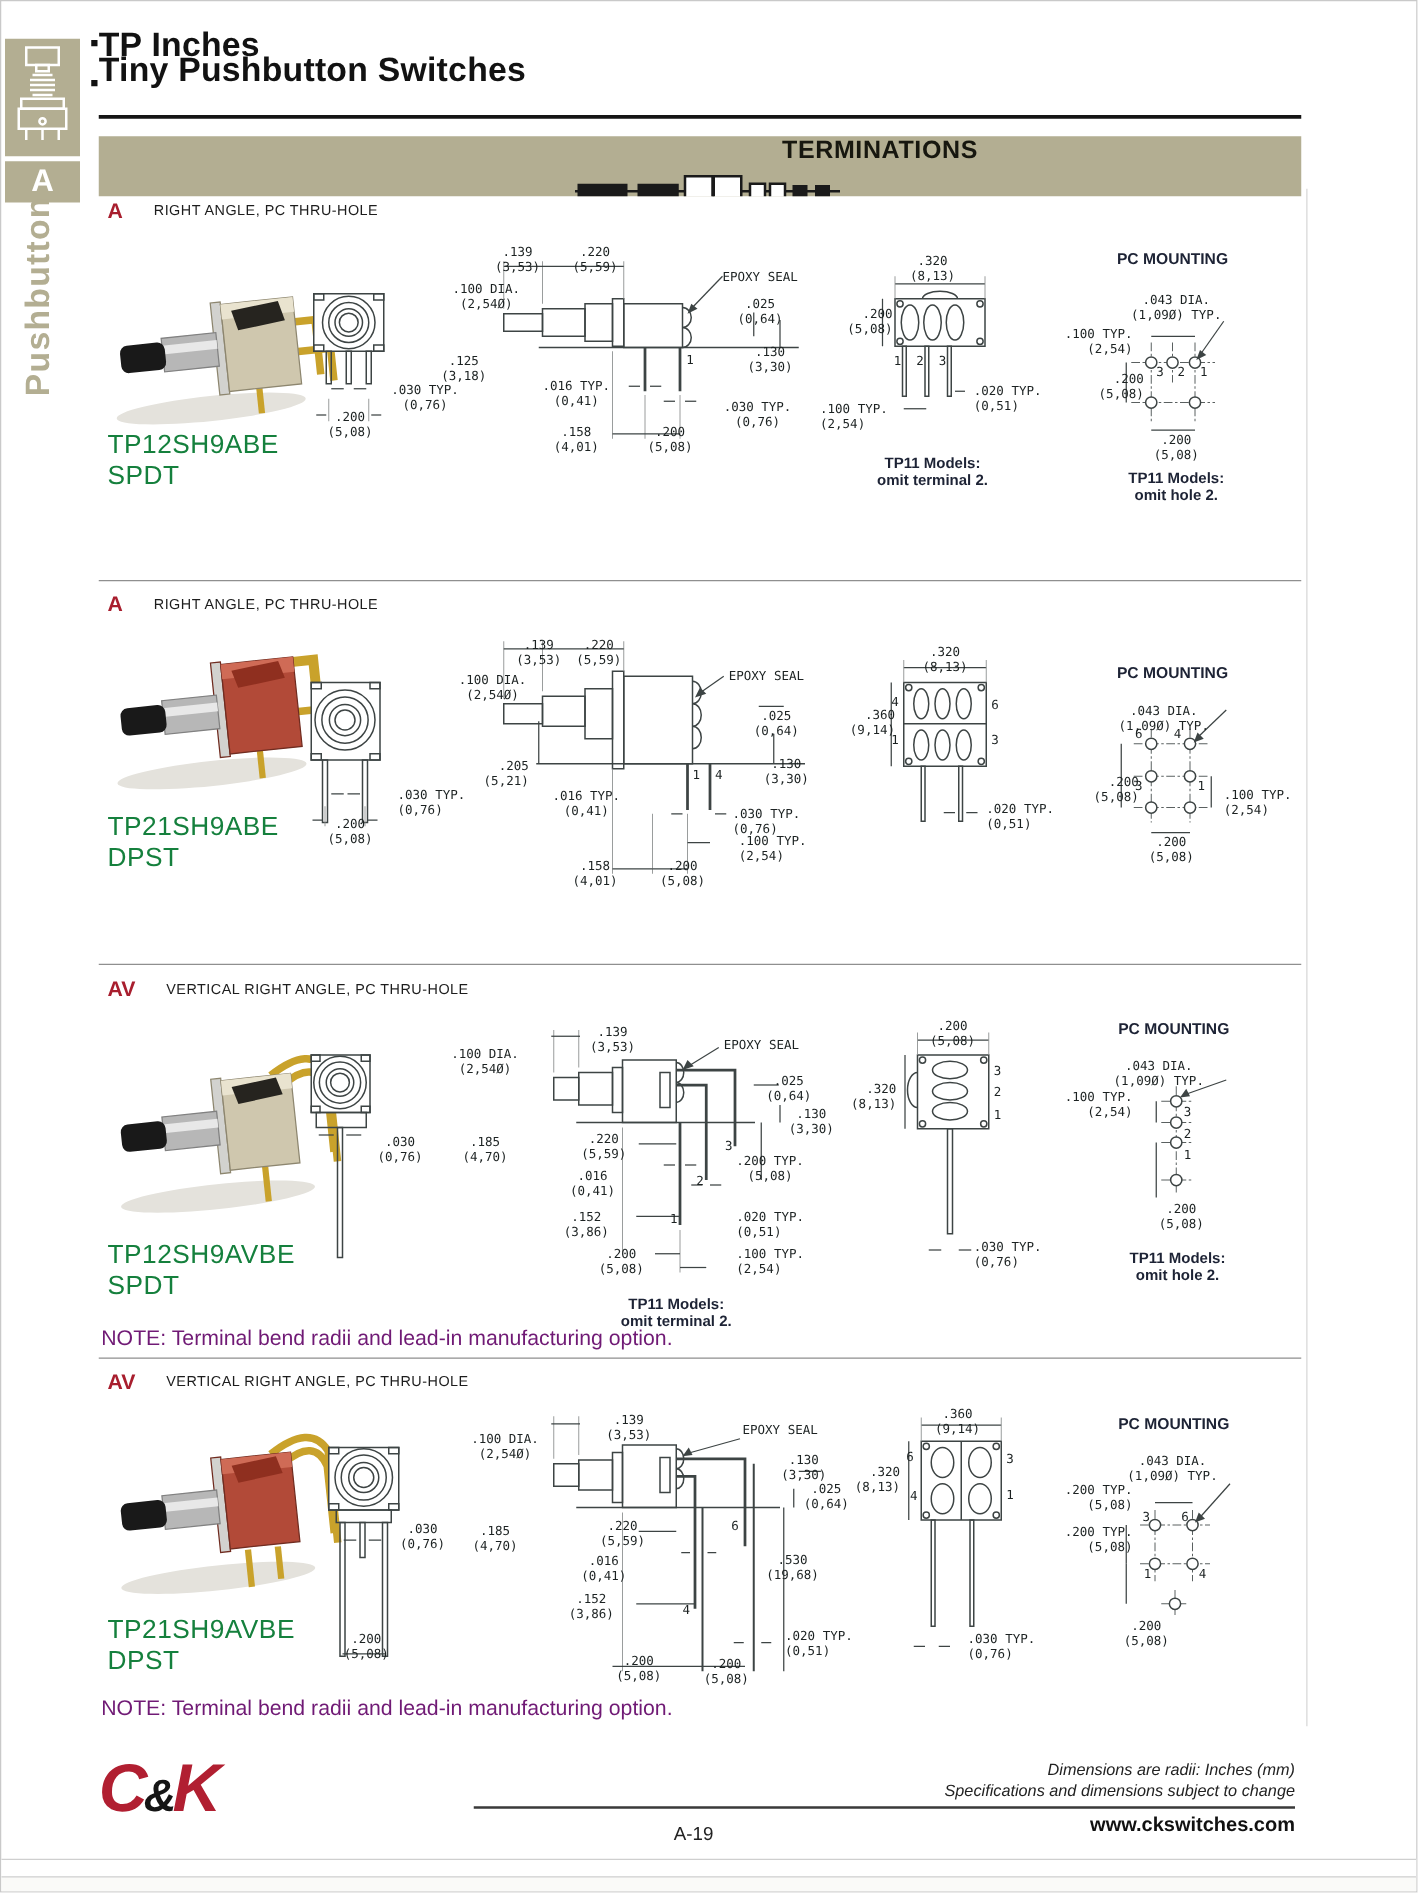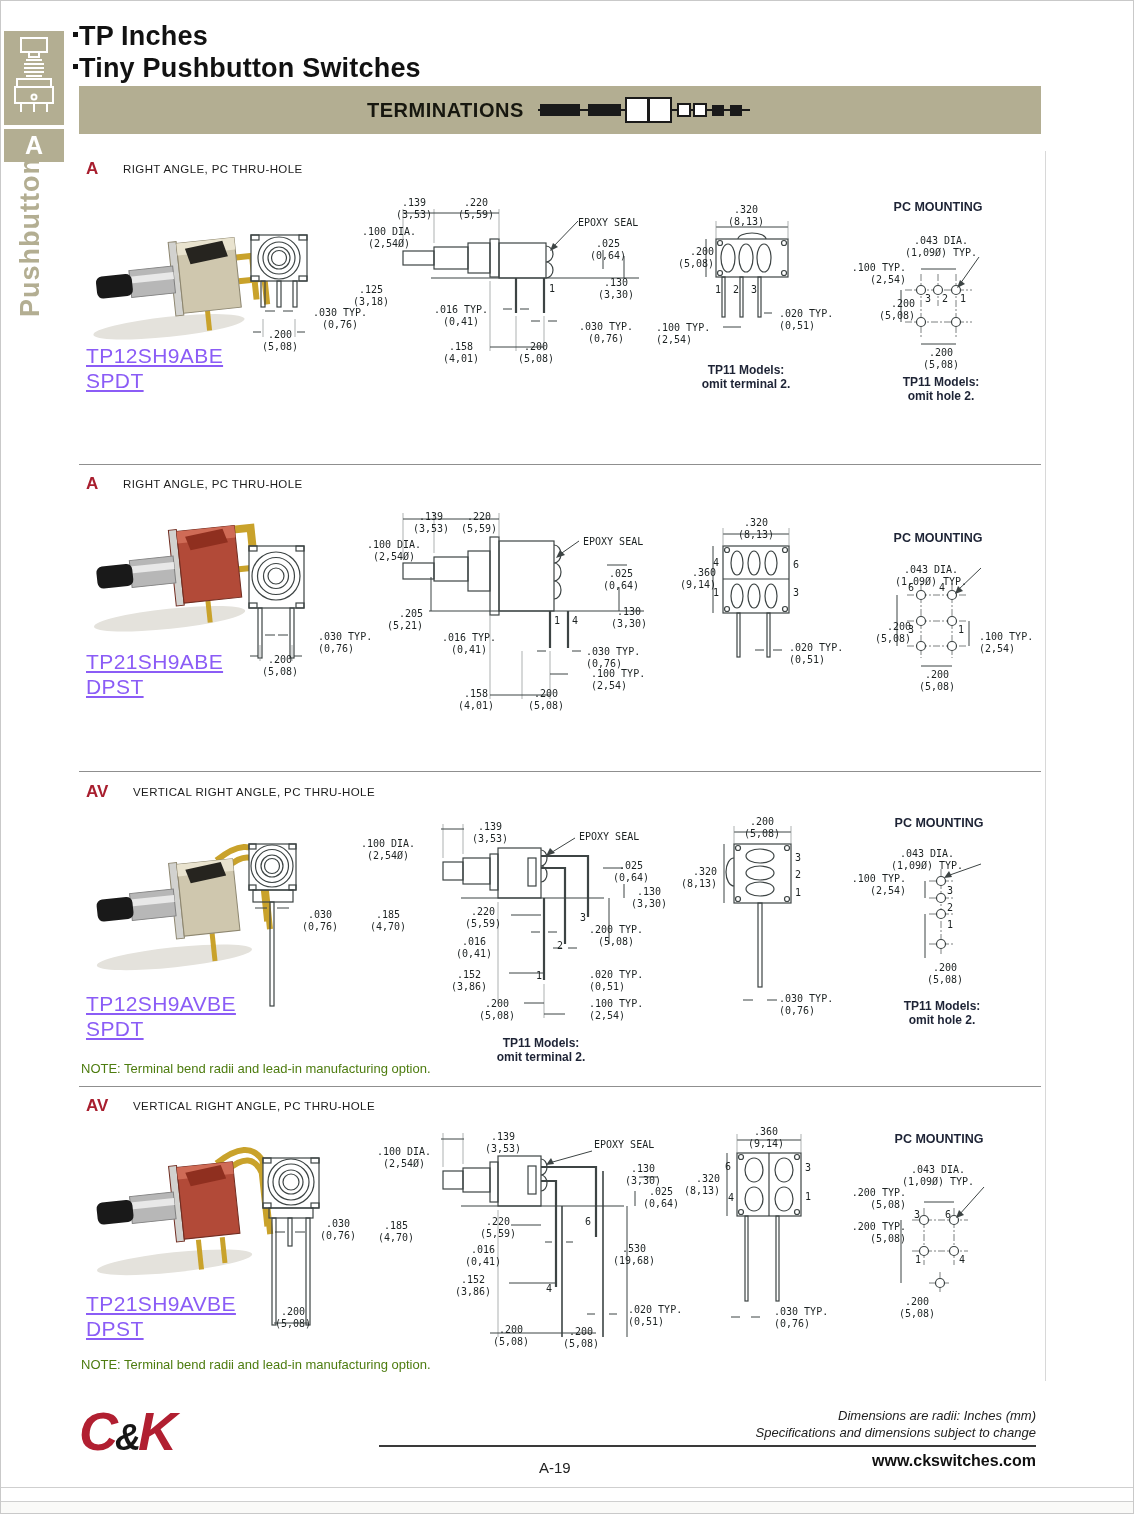--- a/index.html
+++ b/index.html
@@ -13,28 +13,28 @@
   .title{position:absolute;left:78px;font-weight:bold;font-size:27px;color:#121212;letter-spacing:.2px;}
   .toprule{position:absolute;left:78px;width:962px;height:3px;background:#151515;}
   .band{position:absolute;left:78px;width:962px;height:48px;background:#b3ae92;display:flex;align-items:center;}
   .band-label{margin-left:288px;font-weight:bold;font-size:20px;color:#17170f;letter-spacing:.5px;}
   
   .sec{position:absolute;left:78px;width:962px;}
   .sec svg.art{position:absolute;left:0;top:0;}
   .sec-code{position:absolute;font-weight:bold;font-size:17px;color:#a81e2e;}
   .sec-head{position:absolute;font-size:11.5px;color:#1d1d1d;letter-spacing:.4px;}
   .hr{position:absolute;left:78px;width:962px;height:1px;background:#8f8f8f;}
-  .model{position:absolute;font-size:21px;line-height:25px;color:#8b5cf6;letter-spacing:.4px;text-decoration:underline;}
+  .model{position:absolute;font-size:21px;line-height:25px;color:#15803d;letter-spacing:.4px;}
   .dim{position:absolute;font-family:"DejaVu Sans Mono",monospace;font-size:10px;line-height:11.5px;color:#1c2222;white-space:pre-line;text-align:center;transform:translateX(-50%);}
   .dim.l{transform:none;text-align:left;}
   .dim.r{transform:translateX(-100%);text-align:right;}
   .tn{position:absolute;font-family:"DejaVu Sans Mono",monospace;font-size:10px;color:#1c2222;}
   .bnote{position:absolute;font-weight:bold;font-size:12px;line-height:14px;color:#1d2335;white-space:pre-line;text-align:center;transform:translateX(-50%);}
   .pct{position:absolute;font-weight:bold;font-size:12.5px;color:#1d2335;transform:translateX(-50%);white-space:nowrap;}
-  .note{position:absolute;font-size:13px;color:#4d7c0f;}
+  .note{position:absolute;font-size:17px;color:#701a75;}
   
   .ta-box{position:absolute;left:855px;top:1348px;width:185px;height:57px;border:1px solid #222;border-top:4px solid #111;box-sizing:border-box;display:flex;align-items:center;}
   .ta-label{font-size:12.5px;color:#222;white-space:pre-line;line-height:15px;}
   .it-note{position:absolute;font-style:italic;font-size:13px;color:#222;transform:translateX(-100%);white-space:nowrap;}
   .foot-rule{position:absolute;left:378px;top:1444px;width:657px;height:2px;background:#3a3a3a;}
   .pageno{position:absolute;font-size:15px;color:#222;}
   .url{position:absolute;font-weight:bold;font-size:16px;color:#111;transform:translateX(-100%);}
   .logo{position:absolute;left:78px;top:1402px;font-weight:bold;font-style:italic;letter-spacing:-3px;line-height:56px;}
   .logo .ck{font-size:54px;color:#b11f31;}
   .logo .amp{font-size:36px;color:#151515;}
@@ -63,23 +63,23 @@
     </svg>
   </div>
   <div class="sb-block sb-a" style="left:3px;top:128px;width:60px;height:33px;">
       <span>A</span>
     </div>
   <div class="sb-vert" style="left:14px;top:166px;height:150px;">Pushbutton</div>
   <div class="printmark" style="left:72px;top:31px;"></div>
   <div class="printmark" style="left:72px;top:63px;"></div>
 
   <div class="title" style="top:20px;">TP Inches</div>
-  <div class="title" style="top:52px;">Tiny Pushbutton Switches</div>
+  <div class="title" style="top:40px;">Tiny Pushbutton Switches</div>
   <div class="toprule" style="top:91px;"></div>
-  <div class="band" style="top:85px;">
+  <div class="band" style="top:108px;flex-direction:column;">
     <span class="band-label">TERMINATIONS</span>
     <svg width="215" height="42" style="margin-left:14px;">
       <line x1="0" y1="21" x2="212" y2="21" stroke="#1a1a1a" stroke-width="2"></line>
       <rect x="2" y="15" width="40" height="12" fill="#1a1a1a"></rect>
         <rect x="50" y="15" width="33" height="12" fill="#1a1a1a"></rect>
       <rect x="88" y="9" width="22" height="24" fill="#fff" stroke="#1a1a1a" stroke-width="2"></rect>
       <rect x="111" y="9" width="22" height="24" fill="#fff" stroke="#1a1a1a" stroke-width="2"></rect>
       <rect x="140" y="15" width="12" height="12" fill="#fff" stroke="#1a1a1a" stroke-width="2"></rect>
       <rect x="156" y="15" width="12" height="12" fill="#fff" stroke="#1a1a1a" stroke-width="2"></rect>
       <rect x="174" y="16" width="12" height="11" fill="#1a1a1a"></rect>

